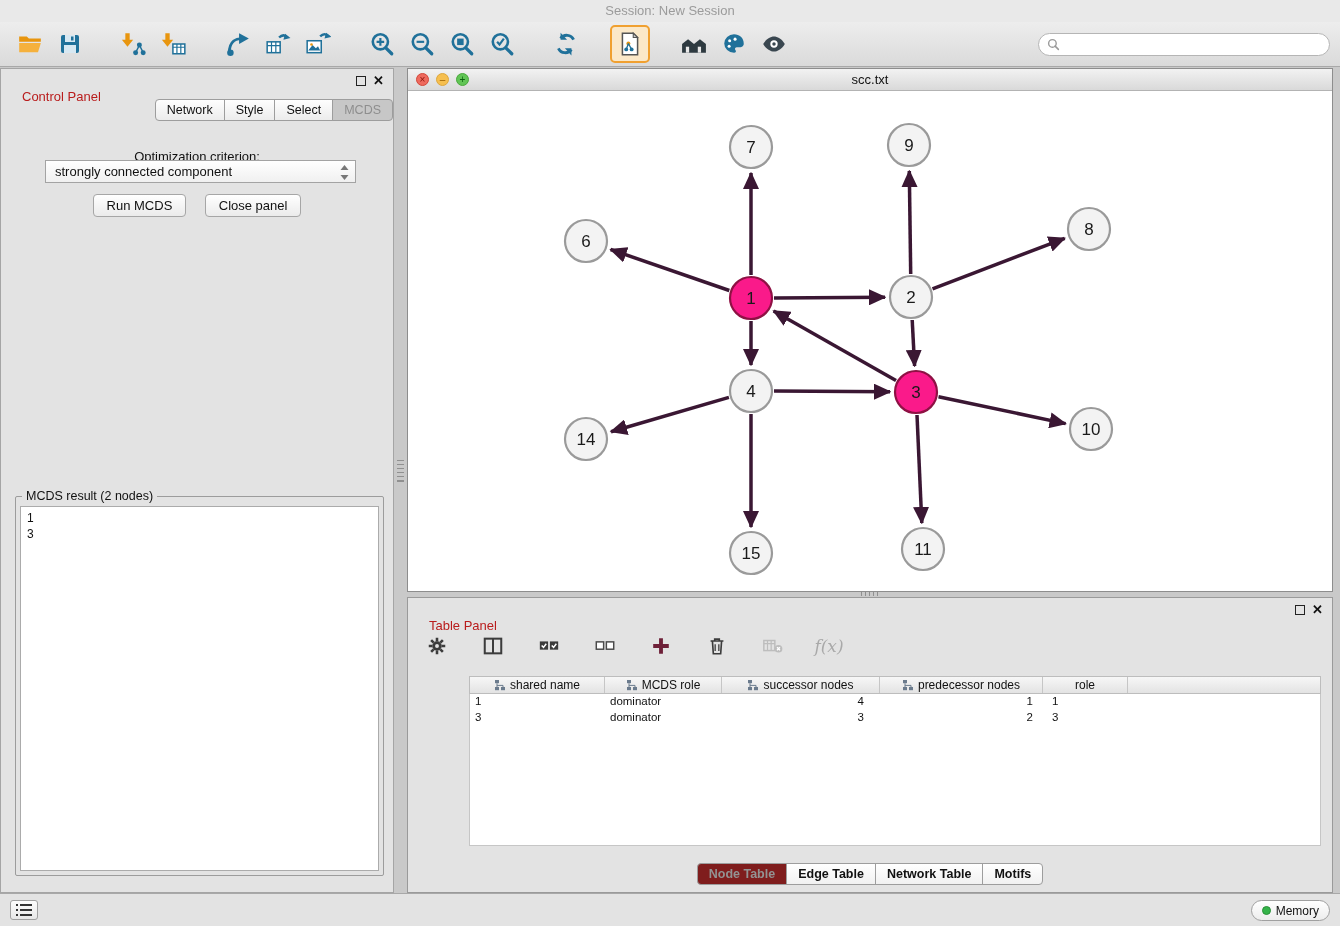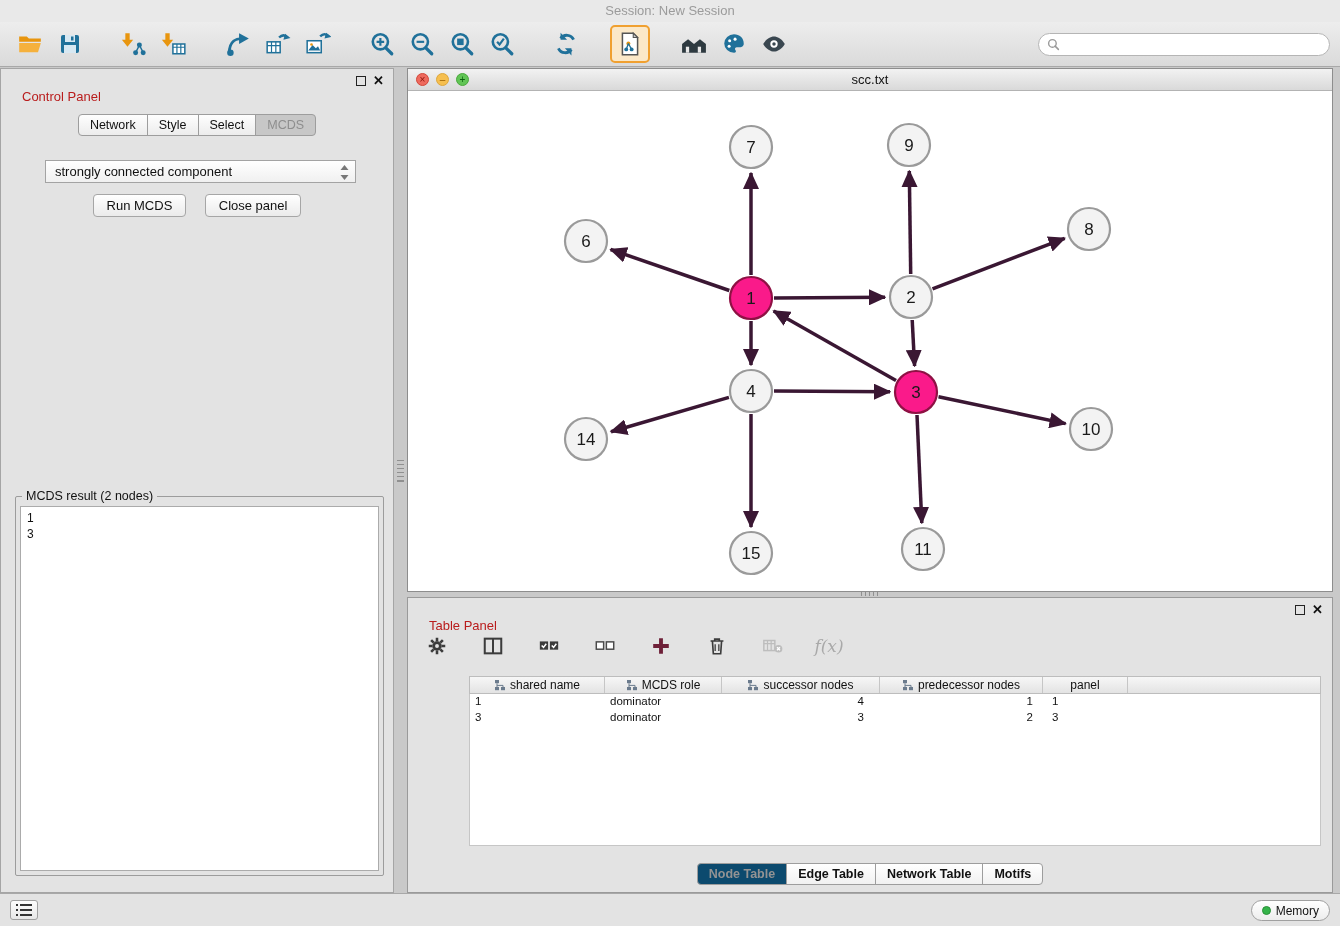--- a/index.html
+++ b/index.html
@@ -25,21 +25,21 @@
 
   
   .control-panel { position:absolute; left:0; top:68px; width:394px; height:825px;
                    background:#e3e3e3; border:1px solid #a5a5a5; }
   .panel-head { position:relative; height:26px; }
   .panel-title { position:absolute; left:9px; top:20px; font-size:13px; color:#b91c1c;margin-left:12px; }
   .float-ic { position:absolute; top:7px; width:10px; height:10px; border:1.5px solid #222; cursor:pointer; }
   .close-ic { position:absolute; top:4px; font-size:13px; font-weight:bold; color:#111; cursor:pointer; }
   .cp-float { right:27px; } .cp-close { right:9px; }
 
-  .cp-tabs { text-align:center; margin-top:19px; }
+  .cp-tabs { text-align:right; margin-top:4px; }
   .seg-tab { display:inline-block; padding:3px 11px; font-size:12.5px; color:#111;
              background:linear-gradient(#fefefe,#ececec); border:1px solid #9d9d9d; margin-left:-1px; cursor:pointer; }
   .seg-tab:first-child { border-radius:4px 0 0 4px; margin-left:0; }
   .seg-tab:last-child { border-radius:0 4px 4px 0; }
   .seg-tab.active { background:#c7c7c7; color:#8e8e8e; }
 
   .opt-label { text-align:center; margin-top:28px; font-size:13px; color:#111; }
   .dropdown { position:absolute; left:44px; top:91px; width:311px; height:23px;
               background:linear-gradient(#ffffff,#f0f0f0); border:1px solid #a3a3a3; border-radius:0;
               font-size:13px; line-height:21px; padding-left:9px; cursor:pointer; color:#111; }
@@ -94,21 +94,21 @@
   .cfill{flex:1; border-right:none;}
   .tbody { background:#fff; border:1px solid #c6c6c6; border-top:none; height:152px; overflow:hidden; }
   .tr { display:flex; height:16px; }
   .td { font-size:11.5px; color:#111; padding:1px 5px; overflow:hidden; white-space:nowrap; }
   .td.num2 { text-align:right; padding-right:16px; }
   .td.num3 { text-align:right; padding-right:10px; }
   .td.name { padding-left:9px; }
 
   .tp-tabs { position:absolute; left:0; bottom:7px; width:100%; text-align:center; }
   .tp-tabs .seg-tab { font-weight:600; font-size:12.5px; background:linear-gradient(#ffffff,#f1f1f1); }
-  .tp-tabs .seg-tab.active { background:#0c4a6e; color:#939393; font-weight:600; }
+  .tp-tabs .seg-tab.active { background:#7f1d1d; color:#939393; font-weight:600; }
 
   
   .statusbar { position:absolute; left:0; bottom:0; width:100%; height:33px; background:#e3e3e3;
                border-top:1px solid #a8a8a8; }
   .list-btn { position:absolute; left:10px; top:6px; width:28px; height:20px;
               border:1px solid #a0a0a0; border-radius:3px; background:linear-gradient(#fcfcfc,#e7e7e7);
               display:flex; align-items:center; justify-content:center; cursor:pointer; }
   .memory-btn { position:absolute; right:10px; top:6px; height:21px; padding:8px 10px;
                 border:1px solid #a0a0a0; border-radius:11px; background:linear-gradient(#ffffff,#ededed);
                 display:flex; align-items:center; gap:5px; font-size:12px; color:#111; cursor:pointer; }
@@ -452,21 +452,21 @@
         <div class="th c3">
           <svg width="12" height="12" viewBox="0 0 12 12">
               <rect x="1" y="1" width="4" height="3.2" fill="#6b7b8d"></rect>
               <rect x="1" y="8" width="4" height="3.2" fill="#6b7b8d"></rect>
               <rect x="7" y="8" width="4" height="3.2" fill="#6b7b8d"></rect>
               <path d="M3 4.2v3.8M3 6.4h6v1.6" stroke="#6b7b8d" fill="none" stroke-width="1"></path>
             </svg>
           <span>predecessor nodes</span>
         </div>
         <div class="th c4">
-          <span>panel</span>
+          <span>role</span>
         </div>
         <div class="th cfill"></div>
       </div>
       <div class="tbody">
         <div class="tr">
           <div class="td c0">1</div>
           <div class="td c1">dominator</div>
           <div class="td c2 num2">4</div>
           <div class="td c3 num3">1</div>
           <div class="td c4 name">1</div>

